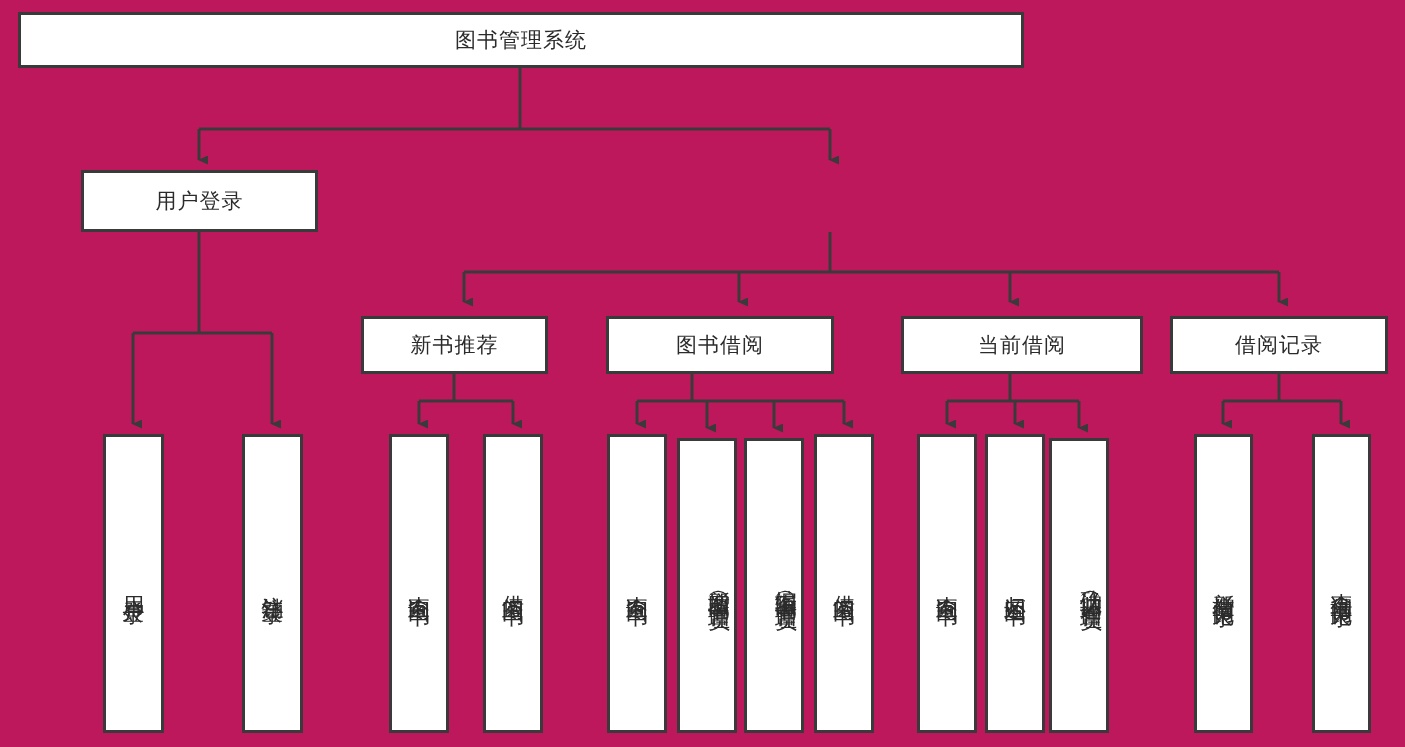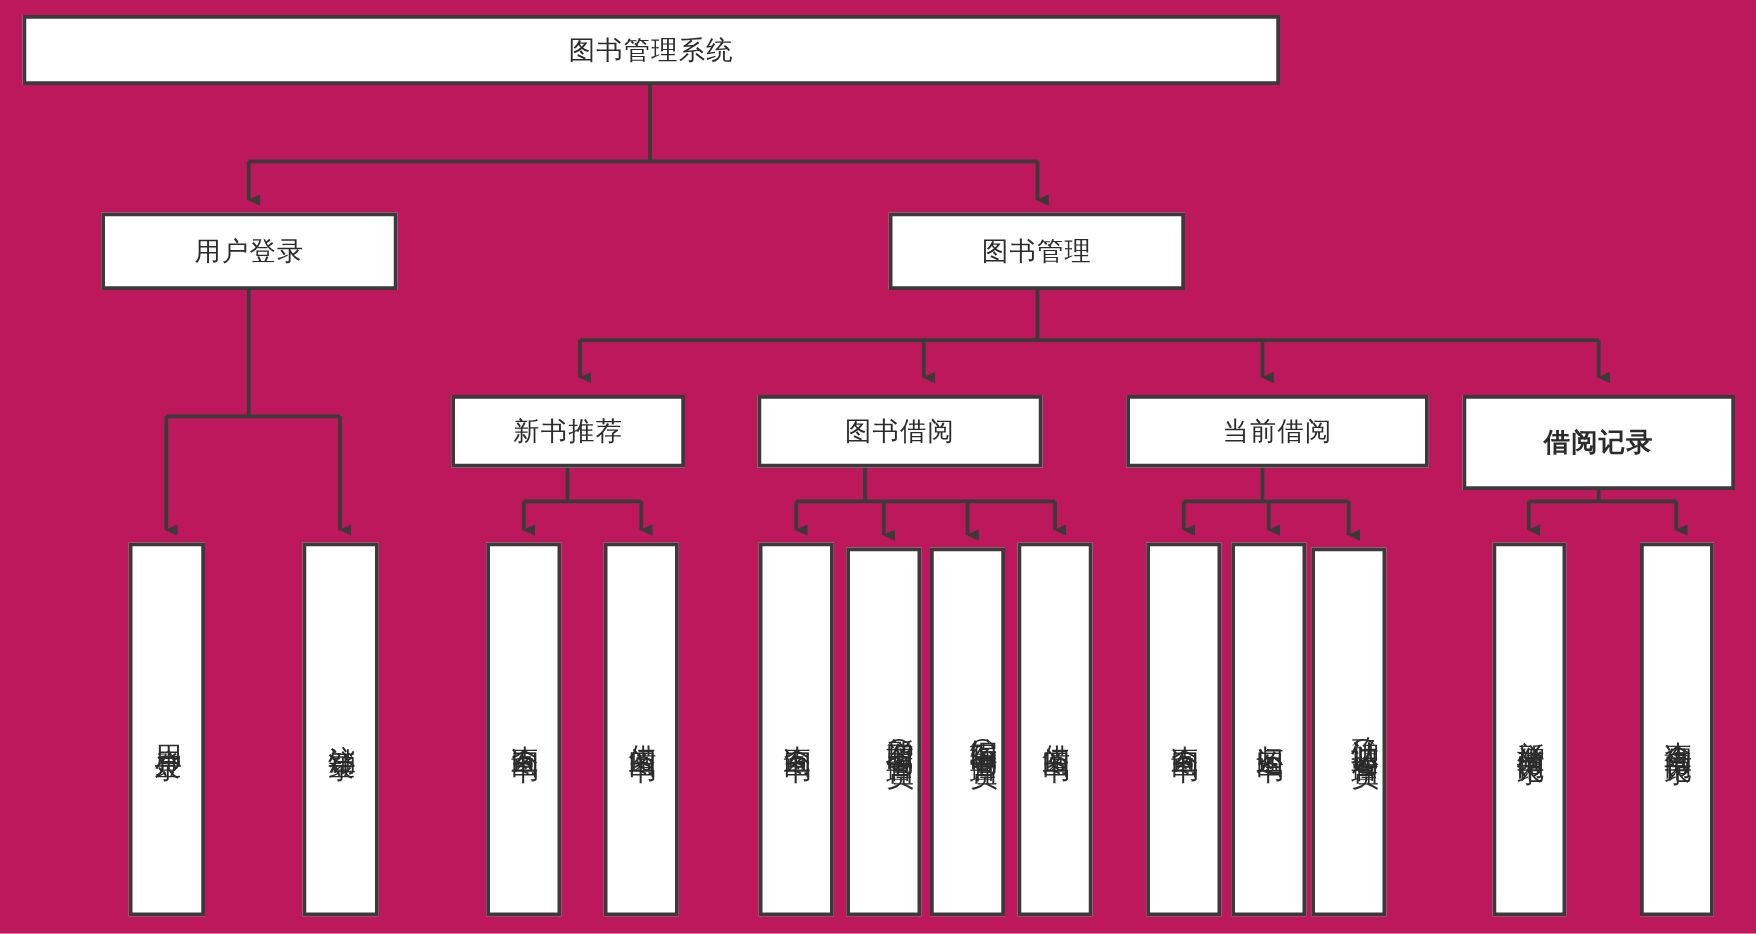--- a/index.html
+++ b/index.html
@@ -69,34 +69,31 @@
     </g>
   </svg>
 
   <div class="node h" style="left:18px;top:12px;width:1006px;height:56px;">
     <span>图书管理系统</span>
   </div>
 
   <div class="node h" style="left:81px;top:170px;width:237px;height:62px;">
     <span>用户登录</span>
   </div>
-  <div class="node h" style="left:711px;top:170px;width:237px;height:62px;">
-    <span>图书管理</span>
-  </div>
 
   <div class="node h" style="left:361px;top:316px;width:187px;height:58px;">
     <span>新书推荐</span>
   </div>
   <div class="node h" style="left:606px;top:316px;width:228px;height:58px;">
     <span>图书借阅</span>
   </div>
   <div class="node h" style="left:901px;top:316px;width:242px;height:58px;">
     <span>当前借阅</span>
   </div>
-  <div class="node h" style="left:1170px;top:316px;width:218px;height:76px;font-weight:bold;">
+  <div class="node h" style="left:1170px;top:316px;width:218px;height:58px;">
     <span>借阅记录</span>
   </div>
 
   <div class="node v" style="left:103px;top:434px;width:61px;height:299px;">
     <span>用户登录</span>
   </div>
   <div class="node v" style="left:242px;top:434px;width:61px;height:299px;">
     <span>注销登录</span>
   </div>
 

